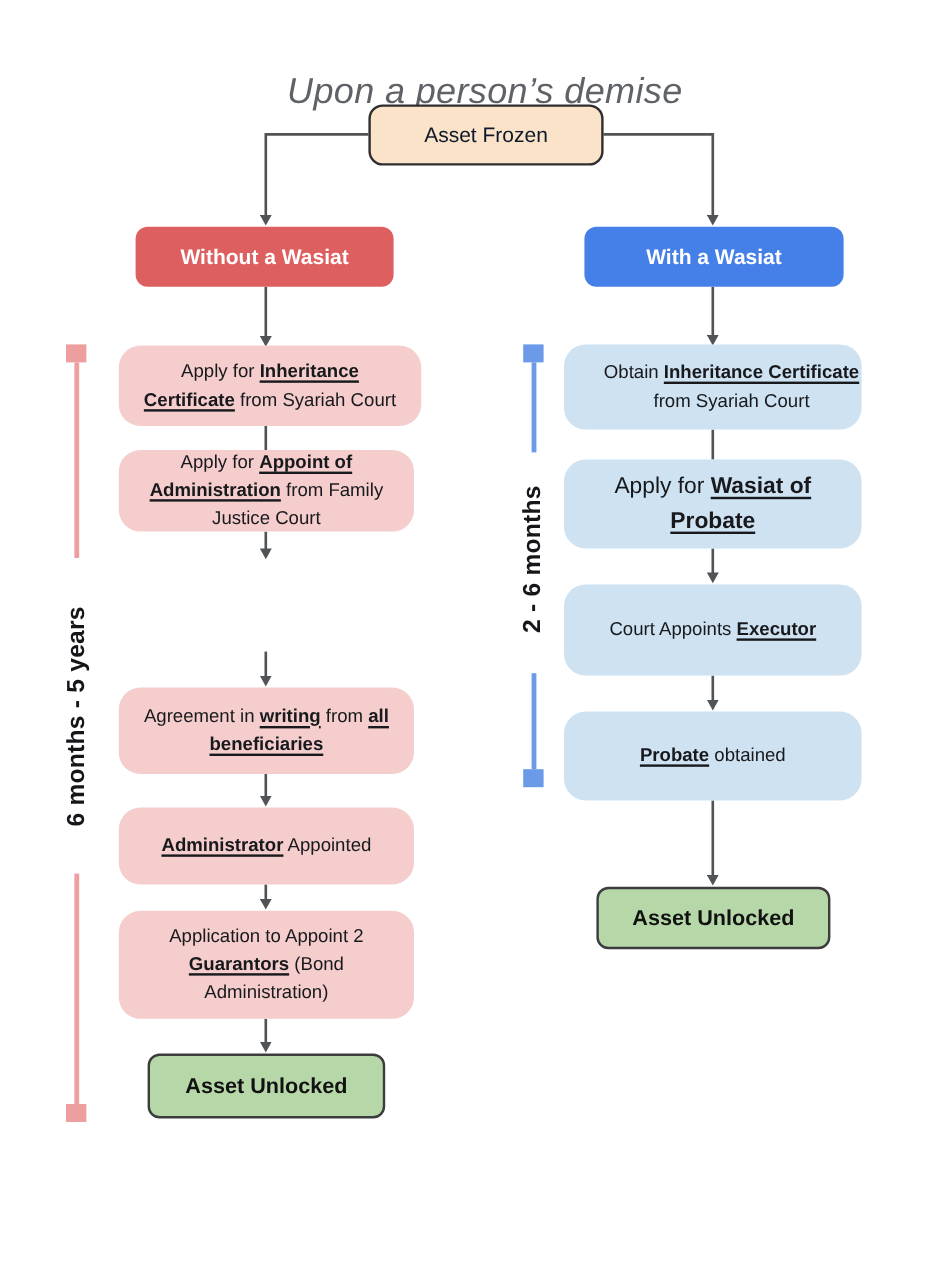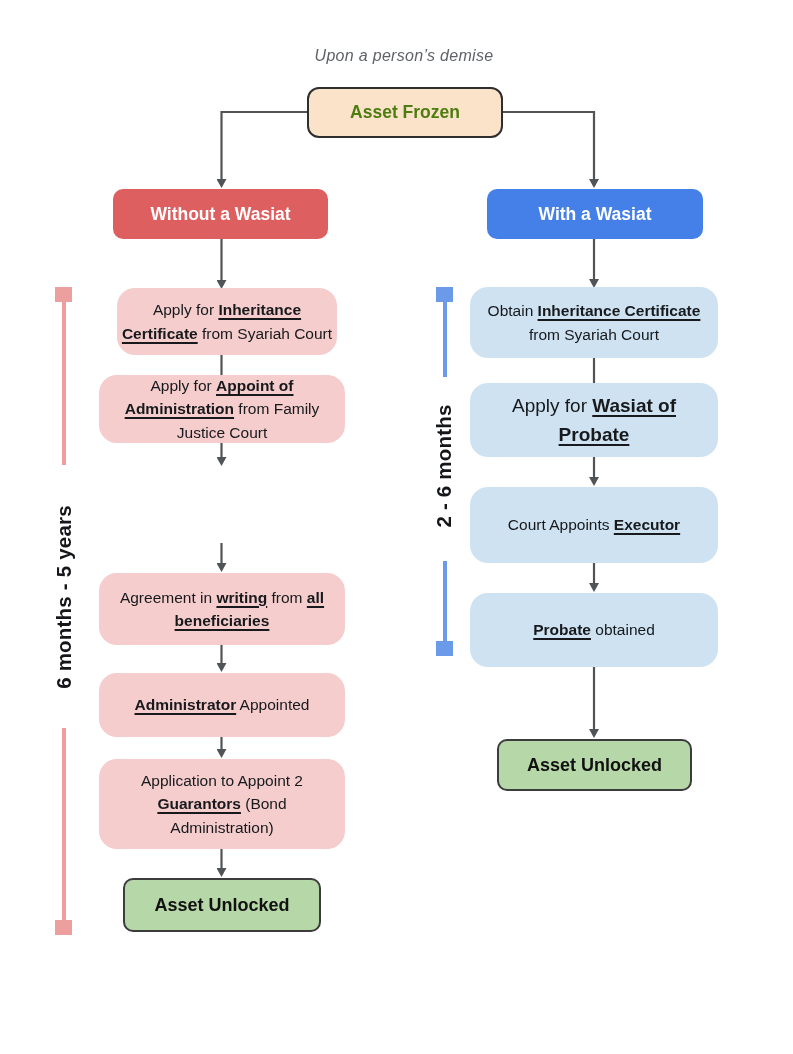--- a/index.html
+++ b/index.html
@@ -5,53 +5,53 @@
   :root{
     --peach:#FAE3C9; --red:#DE5F5F; --blue:#4580E8; --pink:#F5CDCD;
     --lightblue:#CEE2F2; --green:#B6D7A8; --pinkbar:#ED9E9E; --bluebar:#6B9BE8;
     --arrow:#515457; --border:#333333; --title-gray:#5F6368; --ink:#17191c;
   }
   html,body{margin:0;padding:0;background:#fff;}
   body{font-family:"Liberation Sans", sans-serif;}
   .canvas{position:relative;width:793px;height:1054px;background:#ffffff;overflow:hidden;}
 
   .chart-title{
-    position:absolute;left:404px;top:47px;transform:translateX(-50%);
-    font-size:16px;font-style:italic;color:var(--title-gray);white-space:nowrap;
+    position:absolute;left:404px;top:60px;transform:translateX(-50%);
+    font-size:30px;font-style:italic;color:var(--title-gray);white-space:nowrap;
     letter-spacing:.3px;
   }
 
   .node{position:absolute;display:flex;align-items:center;justify-content:center;
     text-align:center;box-sizing:border-box;}
 
   .frozen{
     left:307px;top:87px;width:196px;height:51px;background:var(--peach);
-    border:2px solid #2e2e2e;border-radius:12px;font-weight:700;font-size:17.5px;color:#4d7c0f;
+    border:2px solid #2e2e2e;border-radius:12px;font-weight:400;font-size:17.5px;color:#0f172a;
   }
 
   .hdr{border-radius:10px;color:#fff;font-weight:700;font-size:17.5px;}
   .hdr-left{left:113px;top:189px;width:215px;height:50px;background:var(--red);}
   .hdr-right{left:487px;top:189px;width:216px;height:50px;background:var(--blue);}
 
   .step{
     border-radius:18px;font-size:15.5px;line-height:1.5;color:var(--ink);
     padding:4px 2px;
   }
   .step.pinkbg{background:var(--pink);}
   .step.bluebg{background:var(--lightblue);}
   .step .em{font-weight:700;text-decoration:underline;text-decoration-thickness:1.8px;text-underline-offset:2.5px;}
 
-  .s-l1{left:117px;top:288px;width:220px;height:67px;}
+  .s-l1{left:99px;top:288px;width:252px;height:67px;}
   .s-l2{left:99px;top:375px;width:246px;height:68px;}
   .s-l3{left:99px;top:467px;width:246px;height:76px;}
   .s-l4{left:99px;top:573px;width:246px;height:72px;}
   .s-l5{left:99px;top:673px;width:246px;height:64px;}
   .s-l6{left:99px;top:759px;width:246px;height:90px;}
 
-  .s-r1{left:470px;top:287px;width:248px;height:71px;}
+  .s-r1{left:470px;top:287px;width:248px;height:71px;justify-content:flex-end;}
   .s-r2{left:470px;top:383px;width:248px;height:74px;font-size:19px;line-height:1.55;}
   .s-r3{left:470px;top:487px;width:248px;height:76px;}
   .s-r4{left:470px;top:593px;width:248px;height:74px;}
 
   .unlocked{
     background:var(--green);border:2px solid #3c3c3c;border-radius:10px;
     font-weight:700;font-size:18px;color:#111;
   }
   .unlocked-left{left:123px;top:878px;width:198px;height:54px;}
   .unlocked-right{left:497px;top:739px;width:195px;height:52px;}

